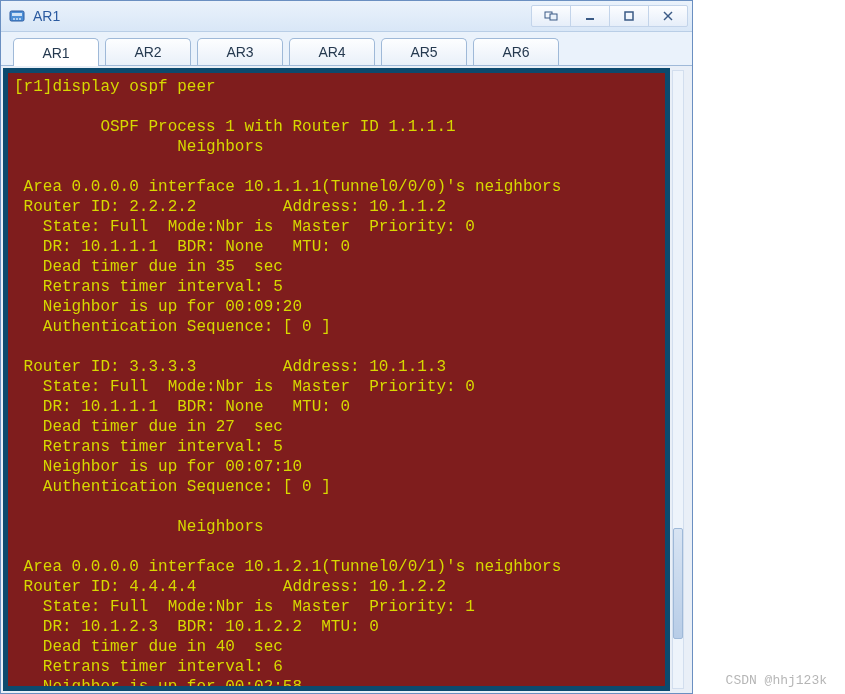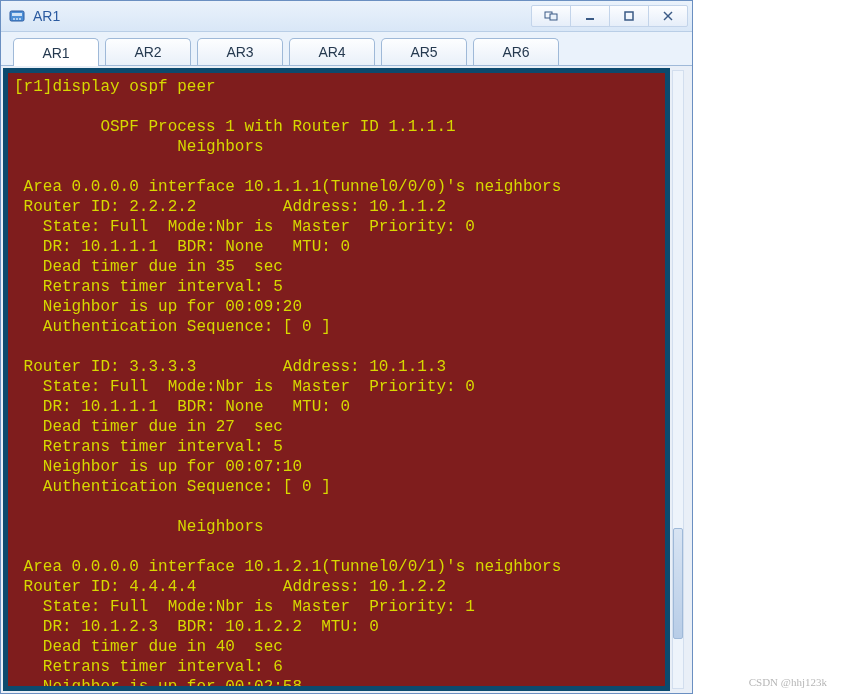--- a/index.html
+++ b/index.html
@@ -107,22 +107,22 @@
       position: absolute; left: 0; right: 0;
       top: 74%; height: 18%;
       background: linear-gradient(#d8e4f3, #b8cde7);
       border: 1px solid #9fb9d8;
       border-radius: 2px;
     }
     .watermark {
       position: absolute;
       right: 18px; bottom: 6px;
       color: rgba(120,120,120,0.55);
-      font-size: 11px;
-      font-family: Liberation Serif, serif;
+      font-size: 13px;
+      font-family: Liberation Mono, monospace;
       pointer-events: none;
     }
   </style>
 </head>
 <body>
 
 <div class="window">
 
   <div class="titlebar">
     <span class="app-icon">

